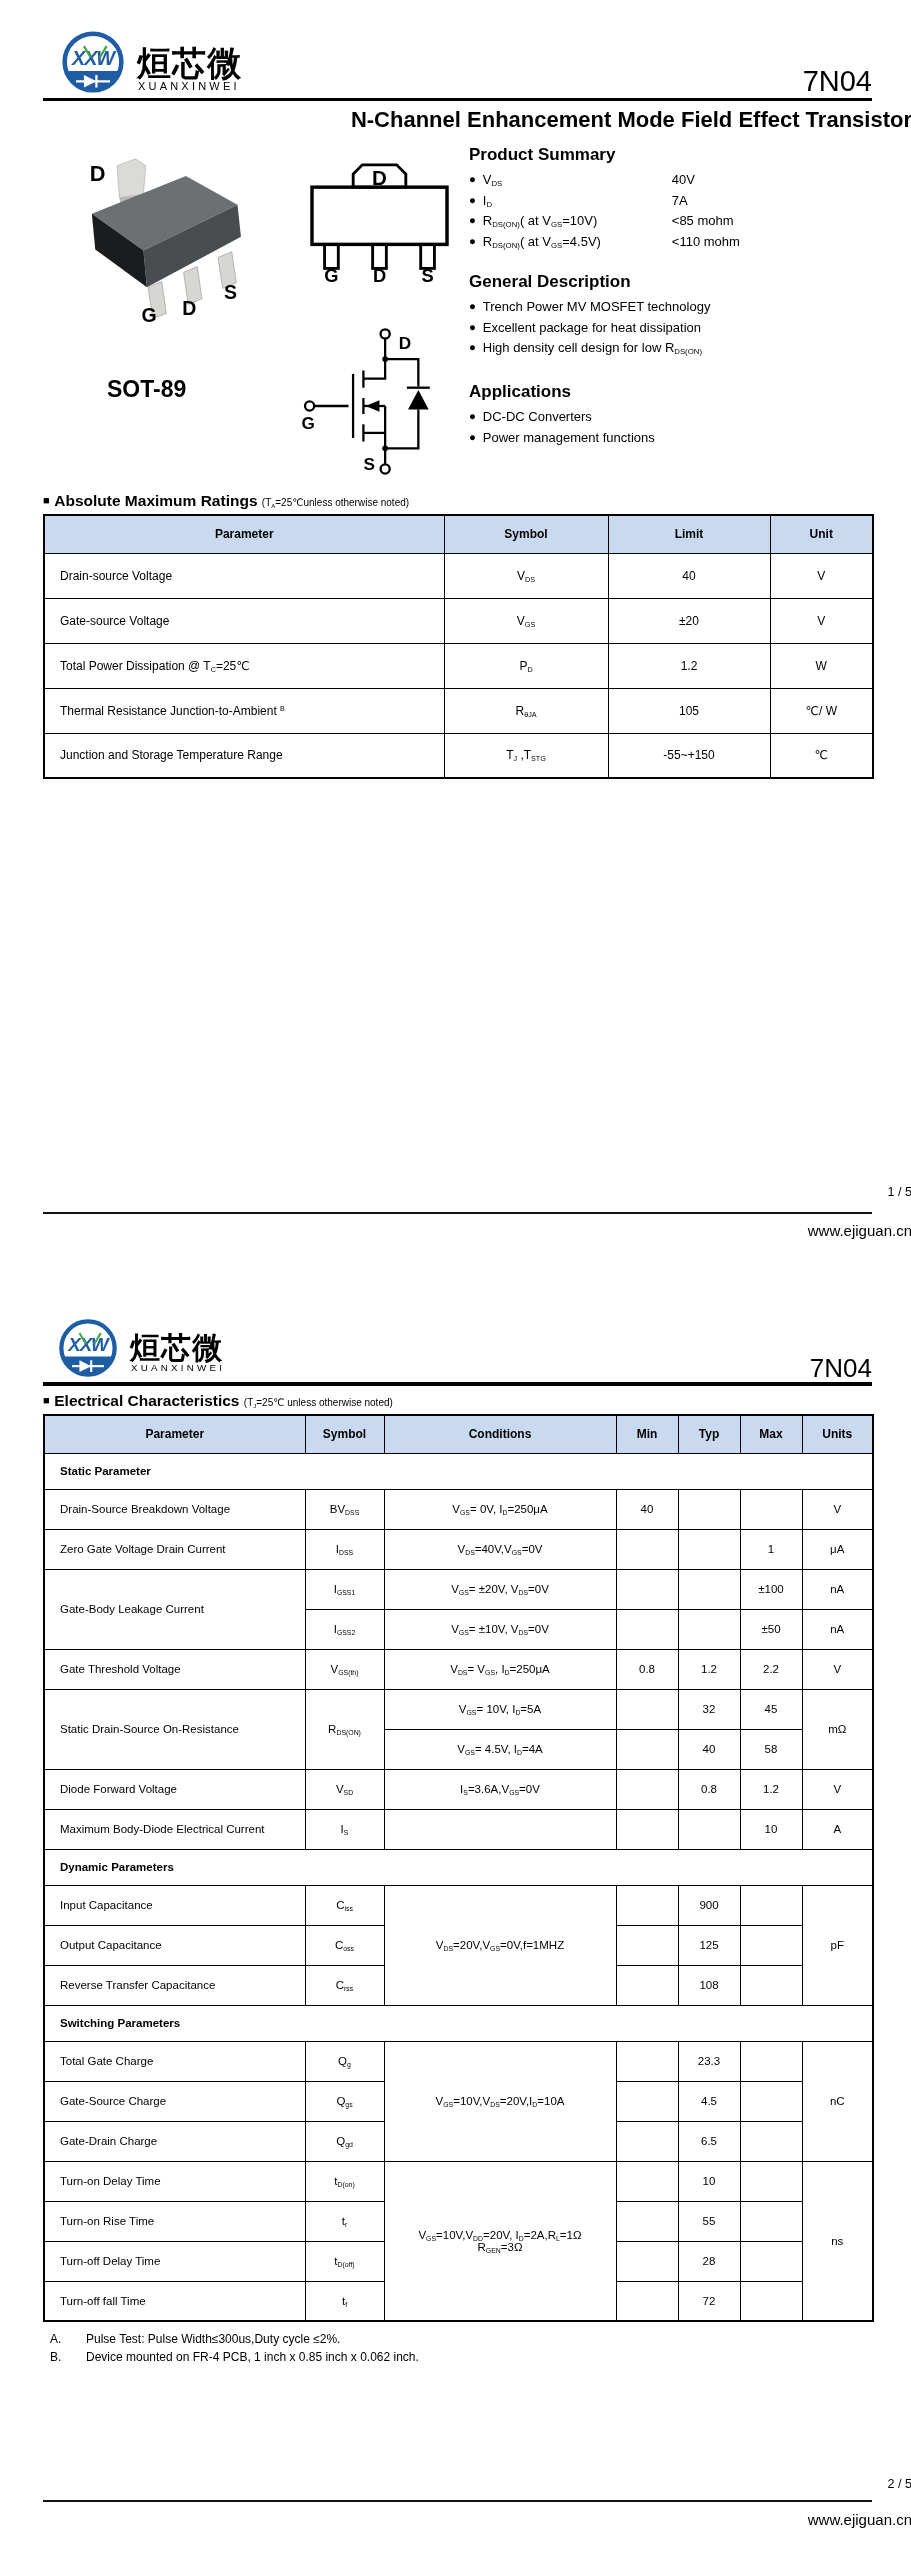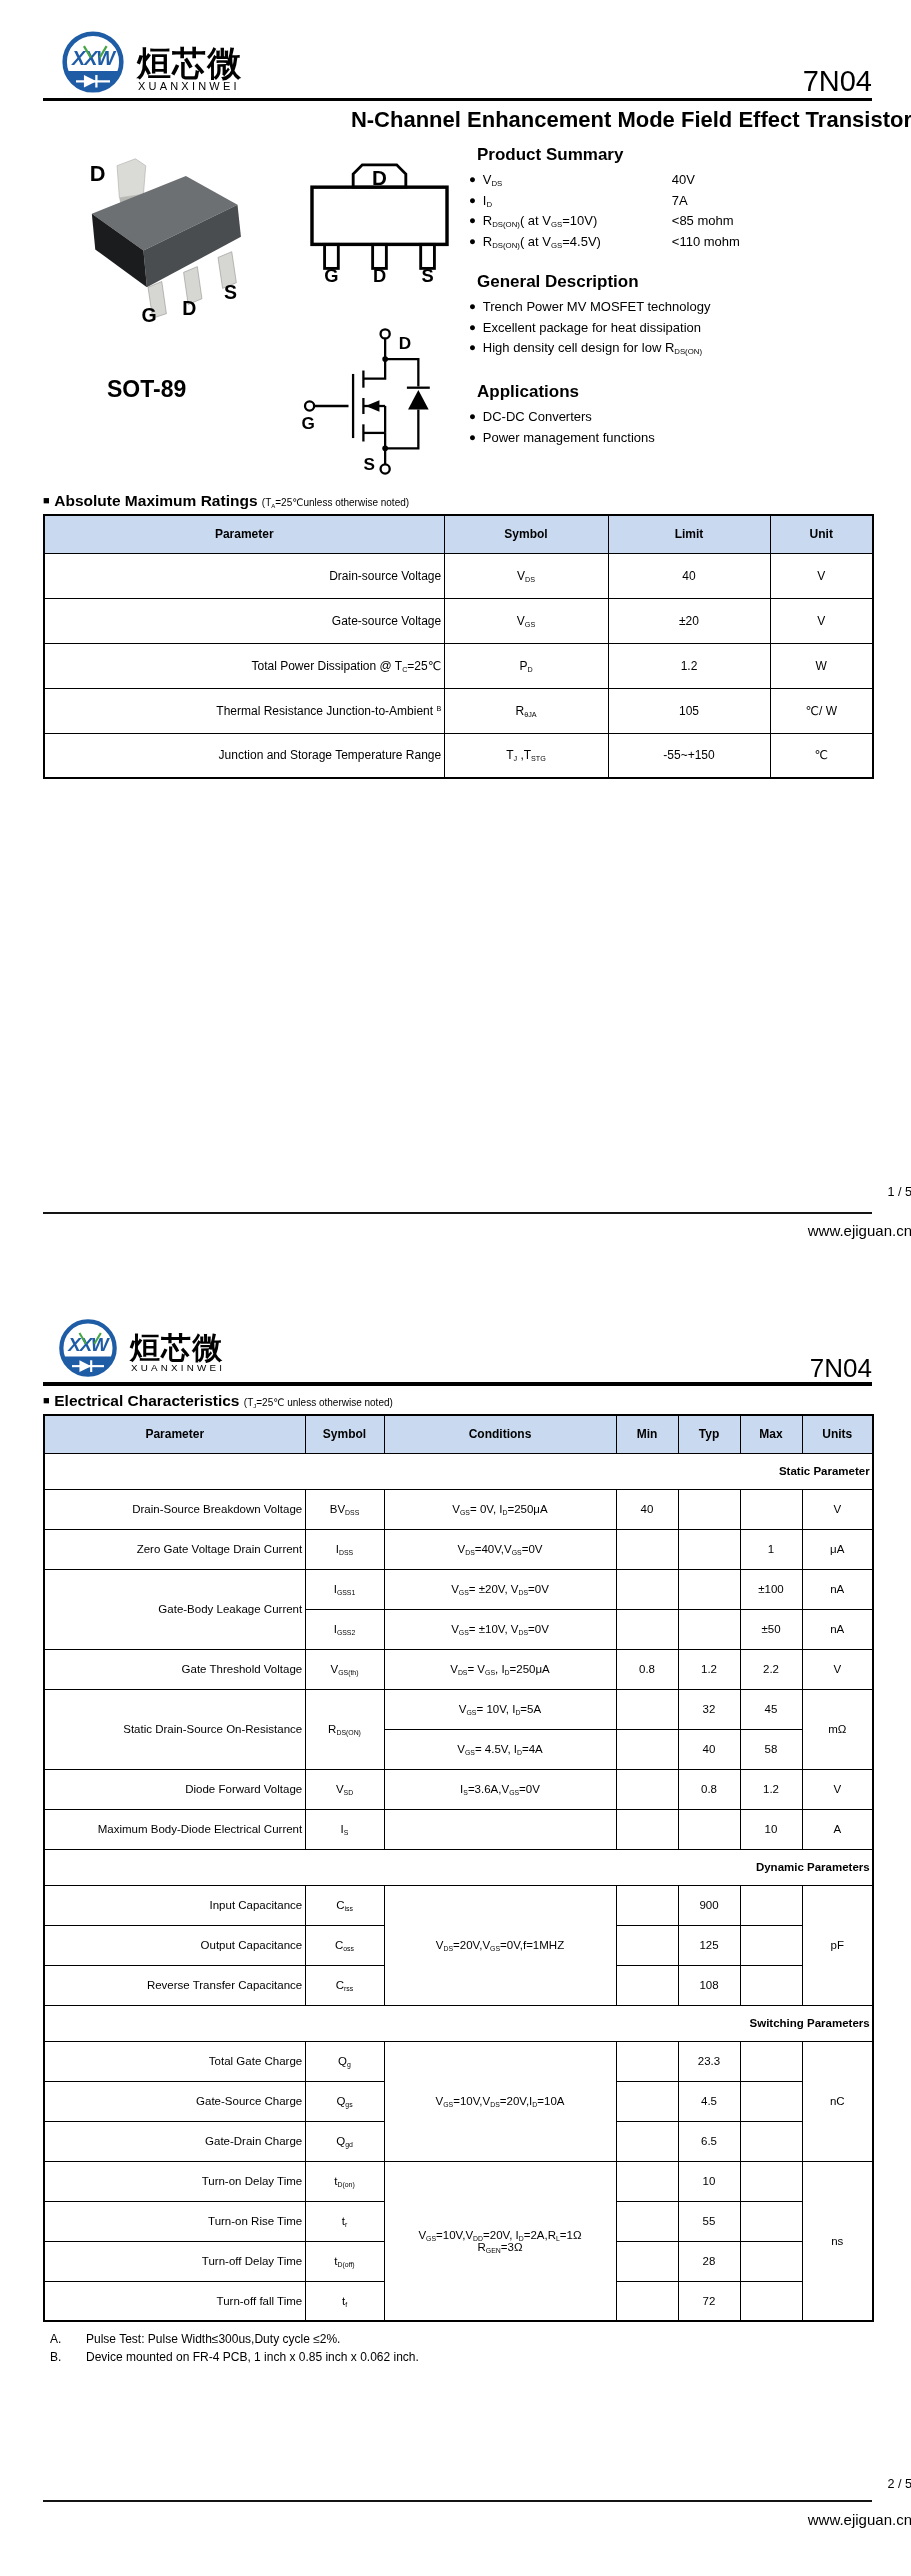--- a/index.html
+++ b/index.html
@@ -8,32 +8,32 @@
           font-family:"Liberation Sans","DejaVu Sans",sans-serif;color:#000;overflow:hidden}
   .abs{position:absolute}
   sub{font-size:60%;line-height:0;vertical-align:-0.28em}
   sup{font-size:60%;line-height:0;vertical-align:0.55em}
   .rule{background:#000;left:43px;width:829px}
   .center{left:0;width:100%;text-align:right}
   .page-title{font-weight:bold;font-size:22px}
   .partnum{font-size:29px}
   .brand-cn{font-weight:bold;font-size:34px;letter-spacing:1.1px}
   .brand-en{font-size:11px;letter-spacing:3.2px}
-  .h2{font-weight:bold;font-size:17px;margin:0 0 8px 8px}
+  .h2{font-weight:bold;font-size:17px;margin:0 0 8px 0}
   .brow{display:flex;align-items:flex-start;font-size:13px;margin-top:6.3px;line-height:1.1}
   .dot{width:13.8px;font-size:11.5px}
   .ps-label{width:189px}
   .h-table{font-size:15.5px;white-space:nowrap}
   .h-table .sq{font-size:11px;vertical-align:1.7px;margin-right:4.6px}
   .h-table .note{font-size:10px;font-weight:normal}
   .sot89{font-weight:bold;font-size:23px}
   table.t{border-collapse:collapse;table-layout:fixed;border:2.3px solid #000;background:#fff}
   .t th,.t td{border:1.7px solid #000;text-align:center;vertical-align:middle;padding:0 2.3px;overflow:hidden}
   .t thead th{background:#c9daf0;font-weight:bold;font-size:12px}
-  .t .pl{text-align:right;padding-left:15px}
+  .t .pl{text-align:left;padding-left:15px}
   .amr td{font-size:12px}
   .amr thead tr{height:38px}
   .amr tbody tr{height:45px}
   .ec td{font-size:11.5px}
   .ec thead tr{height:38px}
   .ec tbody tr.rd{height:40px}
   .ec tbody tr.rs{height:36px}
   .ec .cond{white-space:pre-line}
   .sec-label{font-weight:bold}
   .footer-line{height:1.7px;border-top:1.7px solid #141414;border-bottom:1.1px solid #141414}

